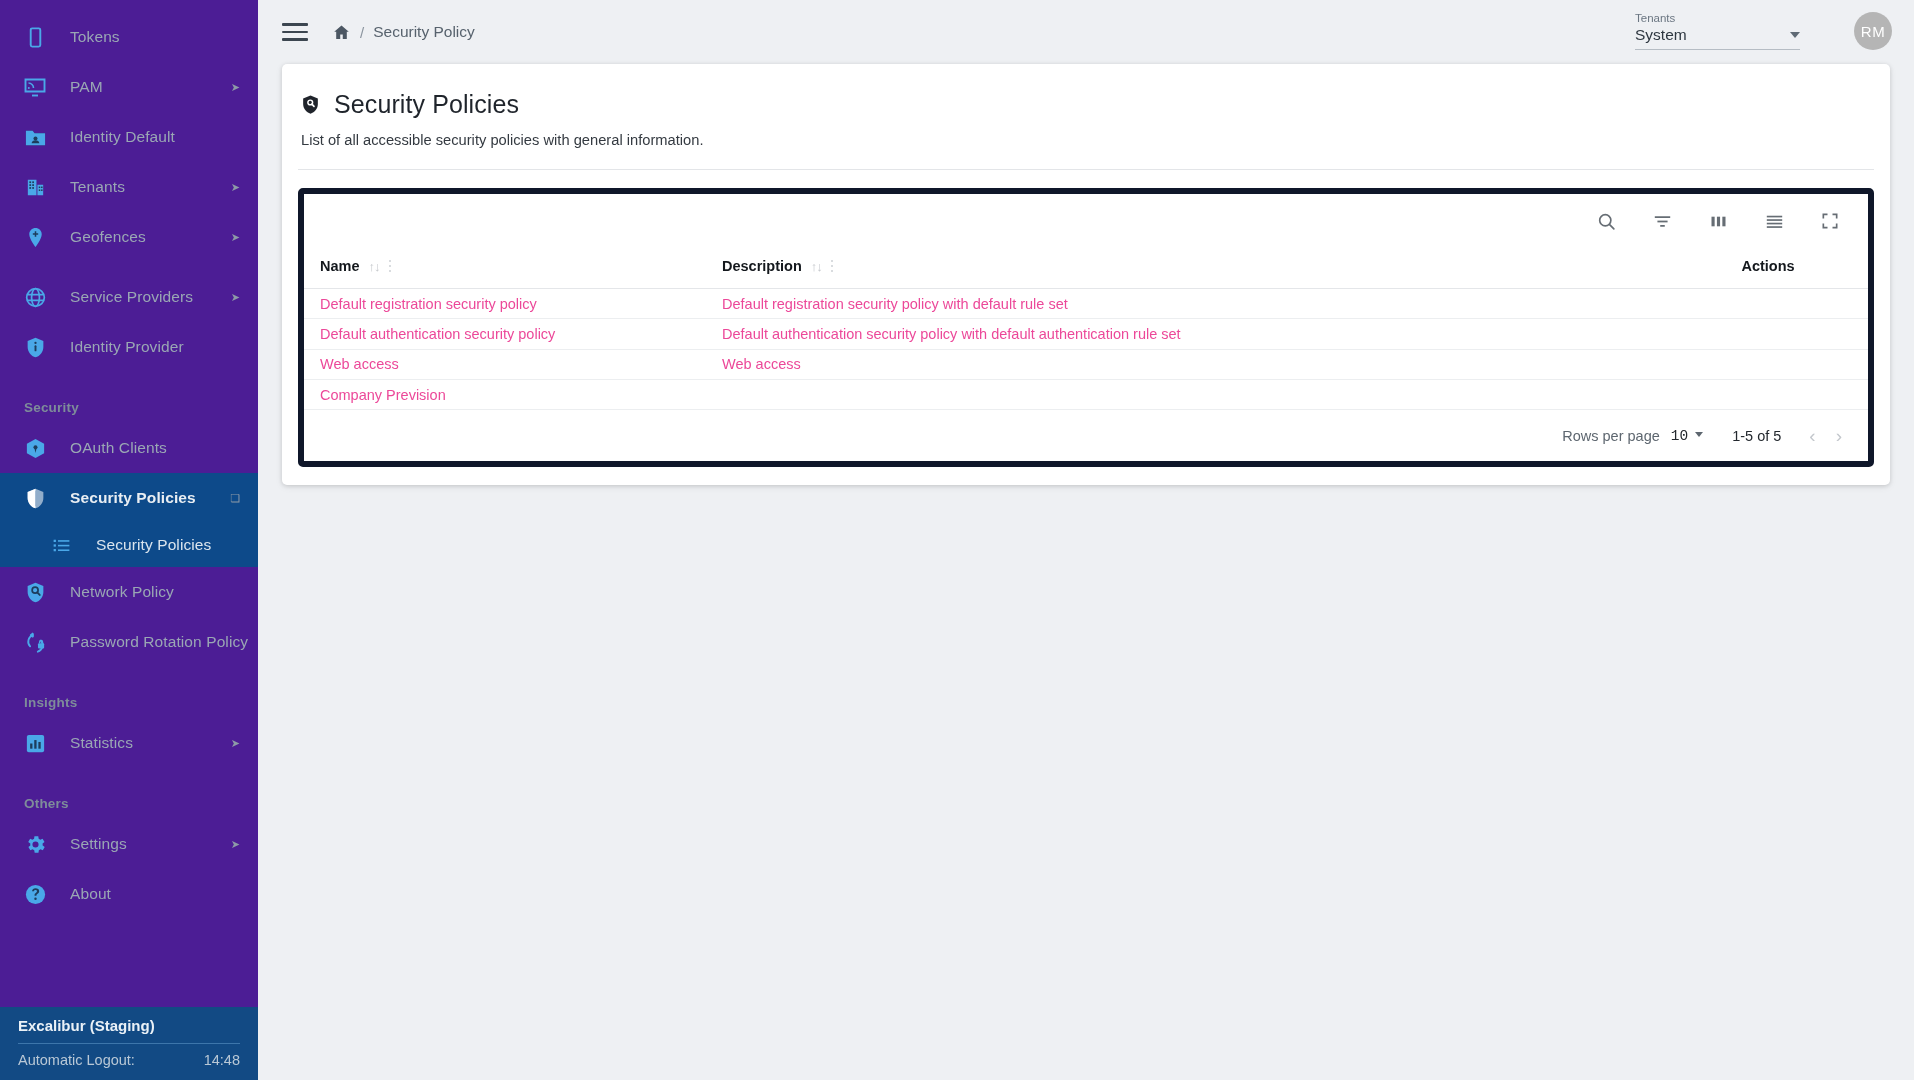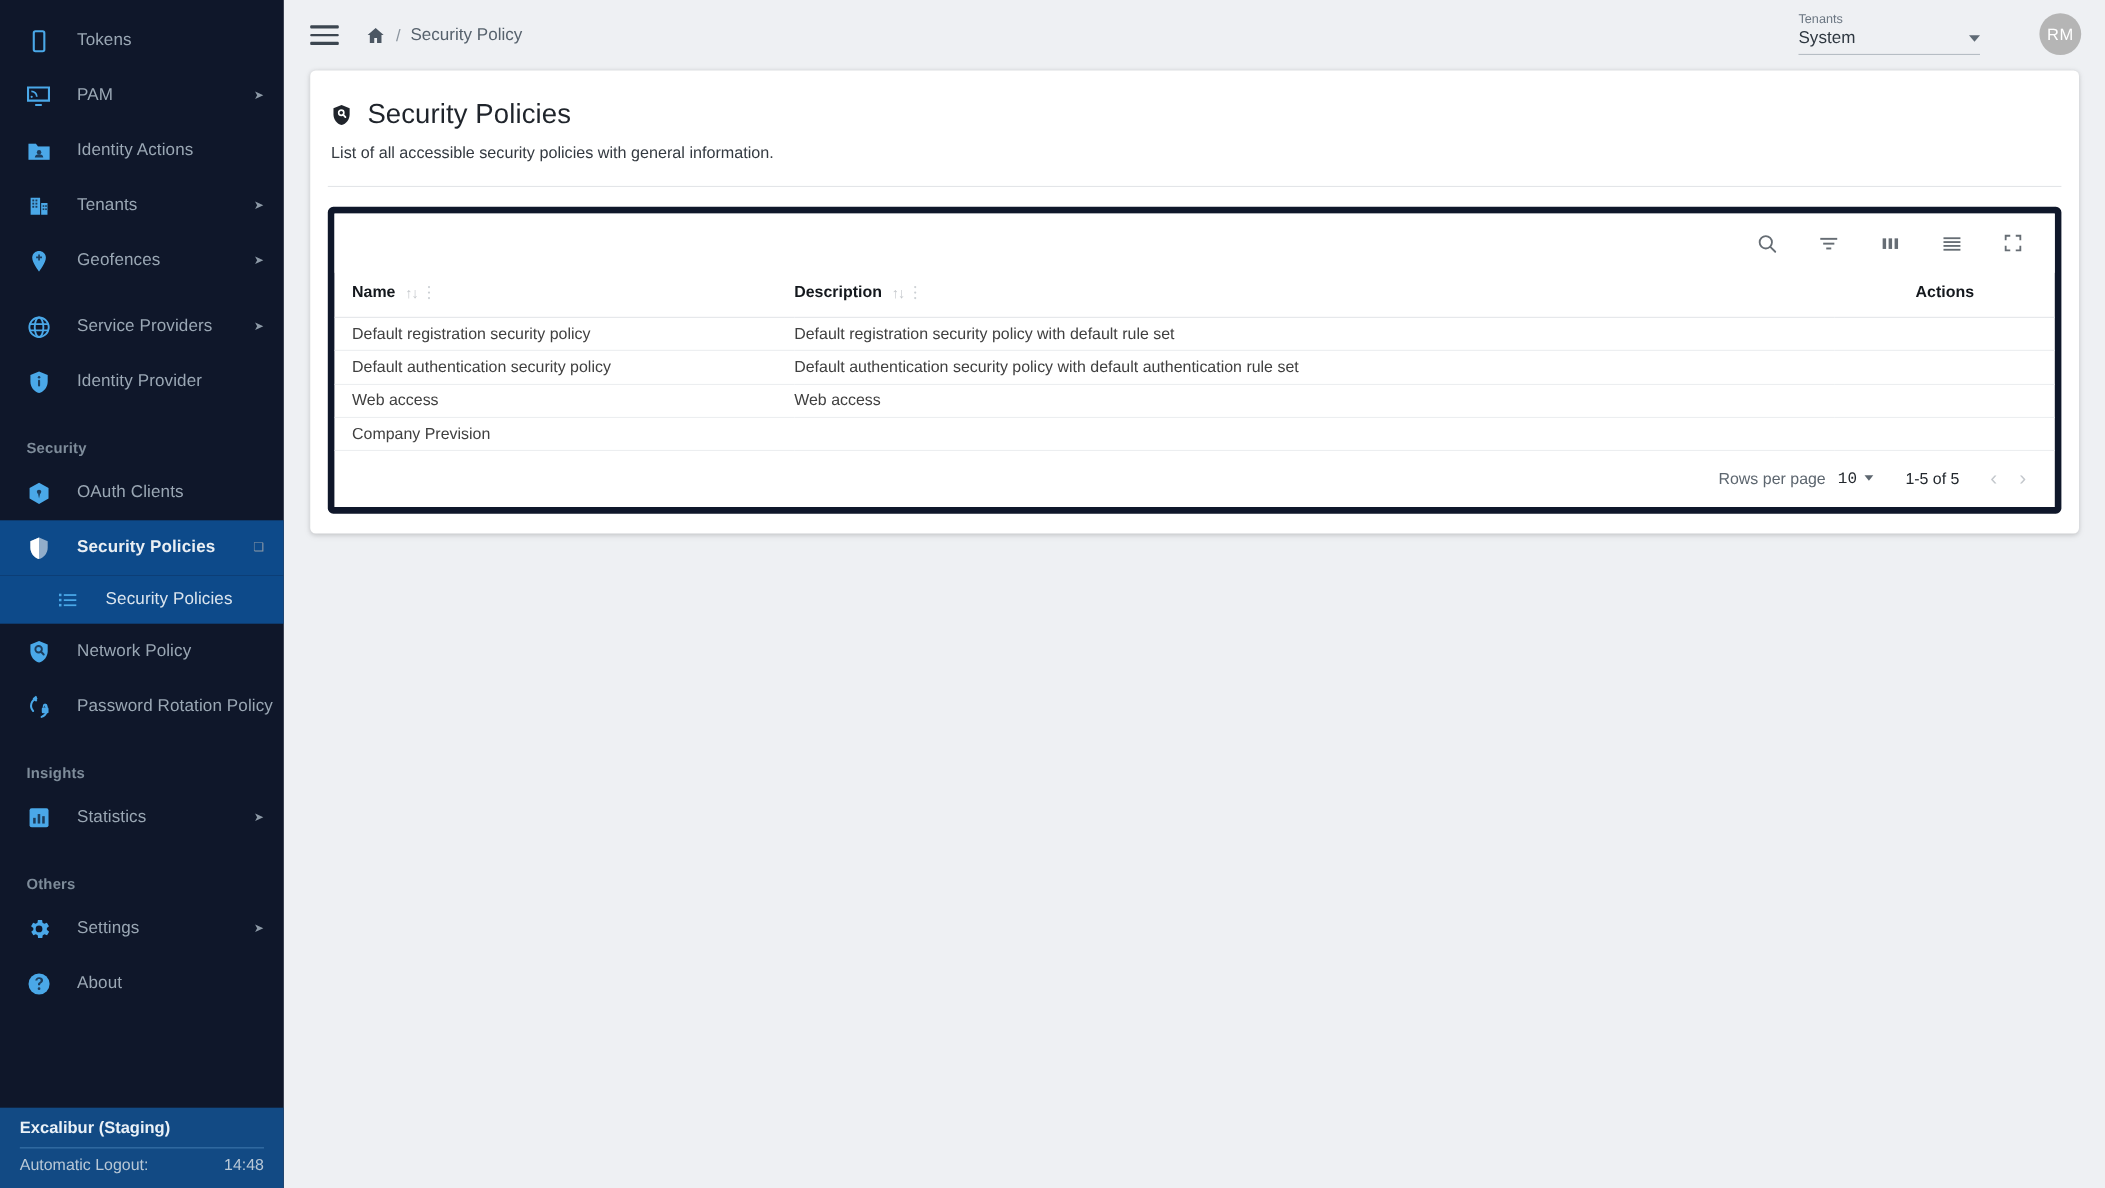--- a/index.html
+++ b/index.html
@@ -7,21 +7,21 @@
     width: 1914px; height: 1080px;
     font-family: "Liberation Sans", sans-serif;
     background: #eef0f3;
     overflow: hidden;
   }
   body { display: flex; }
 
   
   #sidebar {
     width: 258px; height: 1080px;
-    background: #0f172a;
+    background: #4c1d95;
     position: relative;
     flex: 0 0 258px;
     overflow: hidden;
   }
   .nav-scroll {
     position: absolute; top: -38px; left: 0; right: 0; bottom: 0;
   }
   .nav-item {
     display: flex; align-items: center;
     height: 50px;
@@ -179,21 +179,21 @@
   }
   thead th.c-name { padding-left: 16px; width: 418px; }
   thead th.c-desc { width: auto; }
   thead th.c-act { text-align: center; width: 200px; padding-right: 0; }
   .thwrap { display: flex; align-items: center; gap: 9px; }
   .sorticon { color: #c5c8cc; font-size: 13px; line-height: 1; letter-spacing:-1px;}
   .dots { display: flex; flex-direction: column; gap: 2.4px; }
   .dots i { width: 2.6px; height: 2.6px; background: #ccd0d4; border-radius: 50%; display:block;}
 
   tbody td {
-    font-size: 14.5px; color: #404040;
+    font-size: 14.5px; color: #ec4899;
     padding: 0; height: 30.3px;
     border-top: 1px solid #eceef0;
     white-space: nowrap;
   }
   tbody tr:first-child td { border-top: 1px solid #e4e6e9; }
   tbody td.c-name { padding-left: 16px; }
   tbody tr:last-child td { border-bottom: 1px solid #eceef0; }
 
   #tfooter {
     height: 51px;
@@ -251,21 +251,21 @@
 
     <div class="nav-item">
       <span class="ico">
         <svg width="23" height="23" viewBox="0 0 24 24" fill="currentColor">
             <path d="M2 5h7l2 2.5h11V20H2V5zm10 6.2a2.1 2.1 0 1 0 0 4.2 2.1 2.1 0 0 0 0-4.2zm-4 7.3c0-2 1.8-3 4-3s4 1 4 3H8z" fill="#1d3d5c"></path>
             <path d="M2 5h7l2 2.5h11V20H2V5z"></path>
             <circle cx="12" cy="13" r="2.1" fill="#1d3d5c"></circle>
             <path d="M8 18c0-2.1 1.8-3.1 4-3.1s4 1 4 3.1H8z" fill="#1d3d5c"></path>
           </svg>
       </span>
-      <span class="lbl">Identity Actions</span>
+      <span class="lbl">Identity Default</span>
     </div>
 
     <div class="nav-item">
       <span class="ico">
         <svg width="23" height="23" viewBox="0 0 24 24" fill="currentColor">
             <path d="M4 4h9v16H4zM14 9h6v11h-6z"></path>
             <g fill="#1d3d5c">
               <rect x="5.6" y="5.6" width="1.8" height="1.8"></rect>
               <rect x="8.6" y="5.6" width="1.8" height="1.8"></rect>
               <rect x="5.6" y="8.6" width="1.8" height="1.8"></rect>

